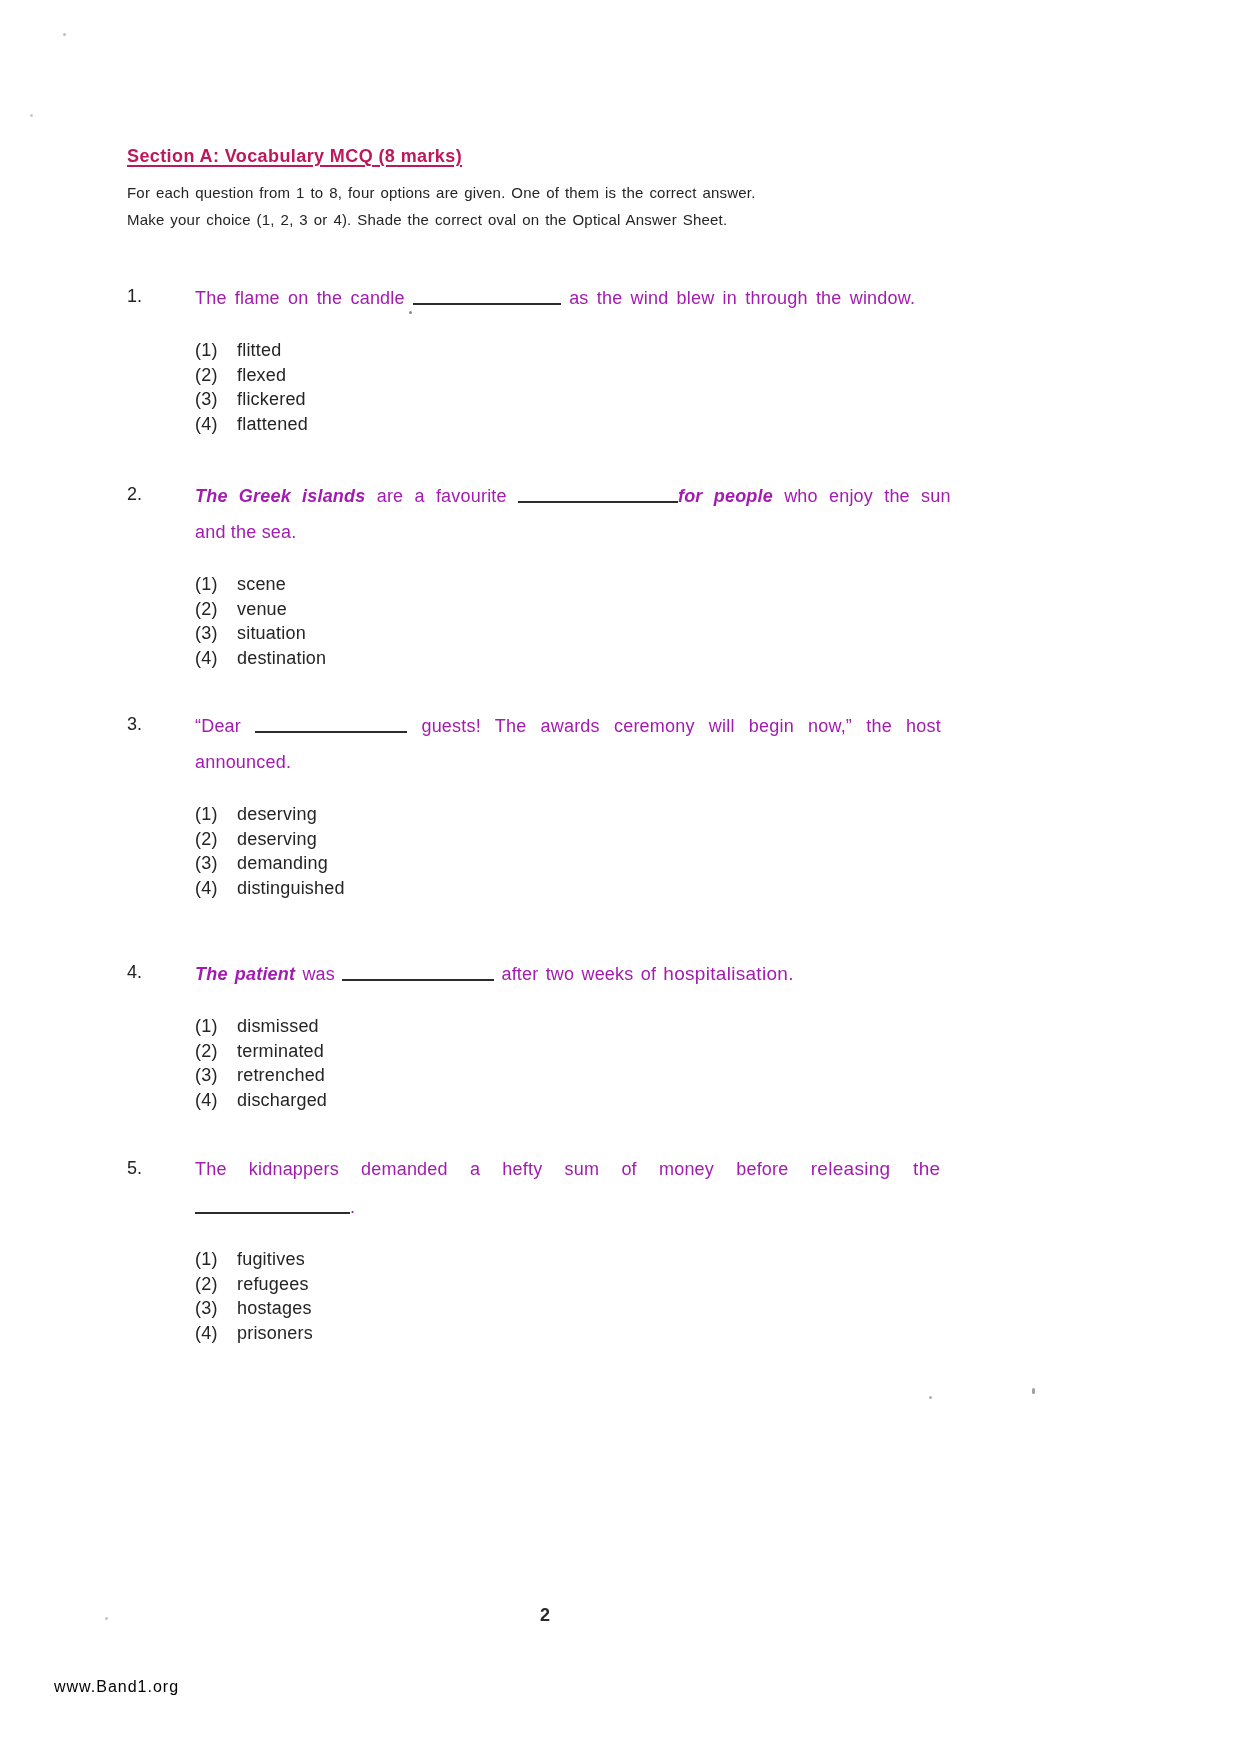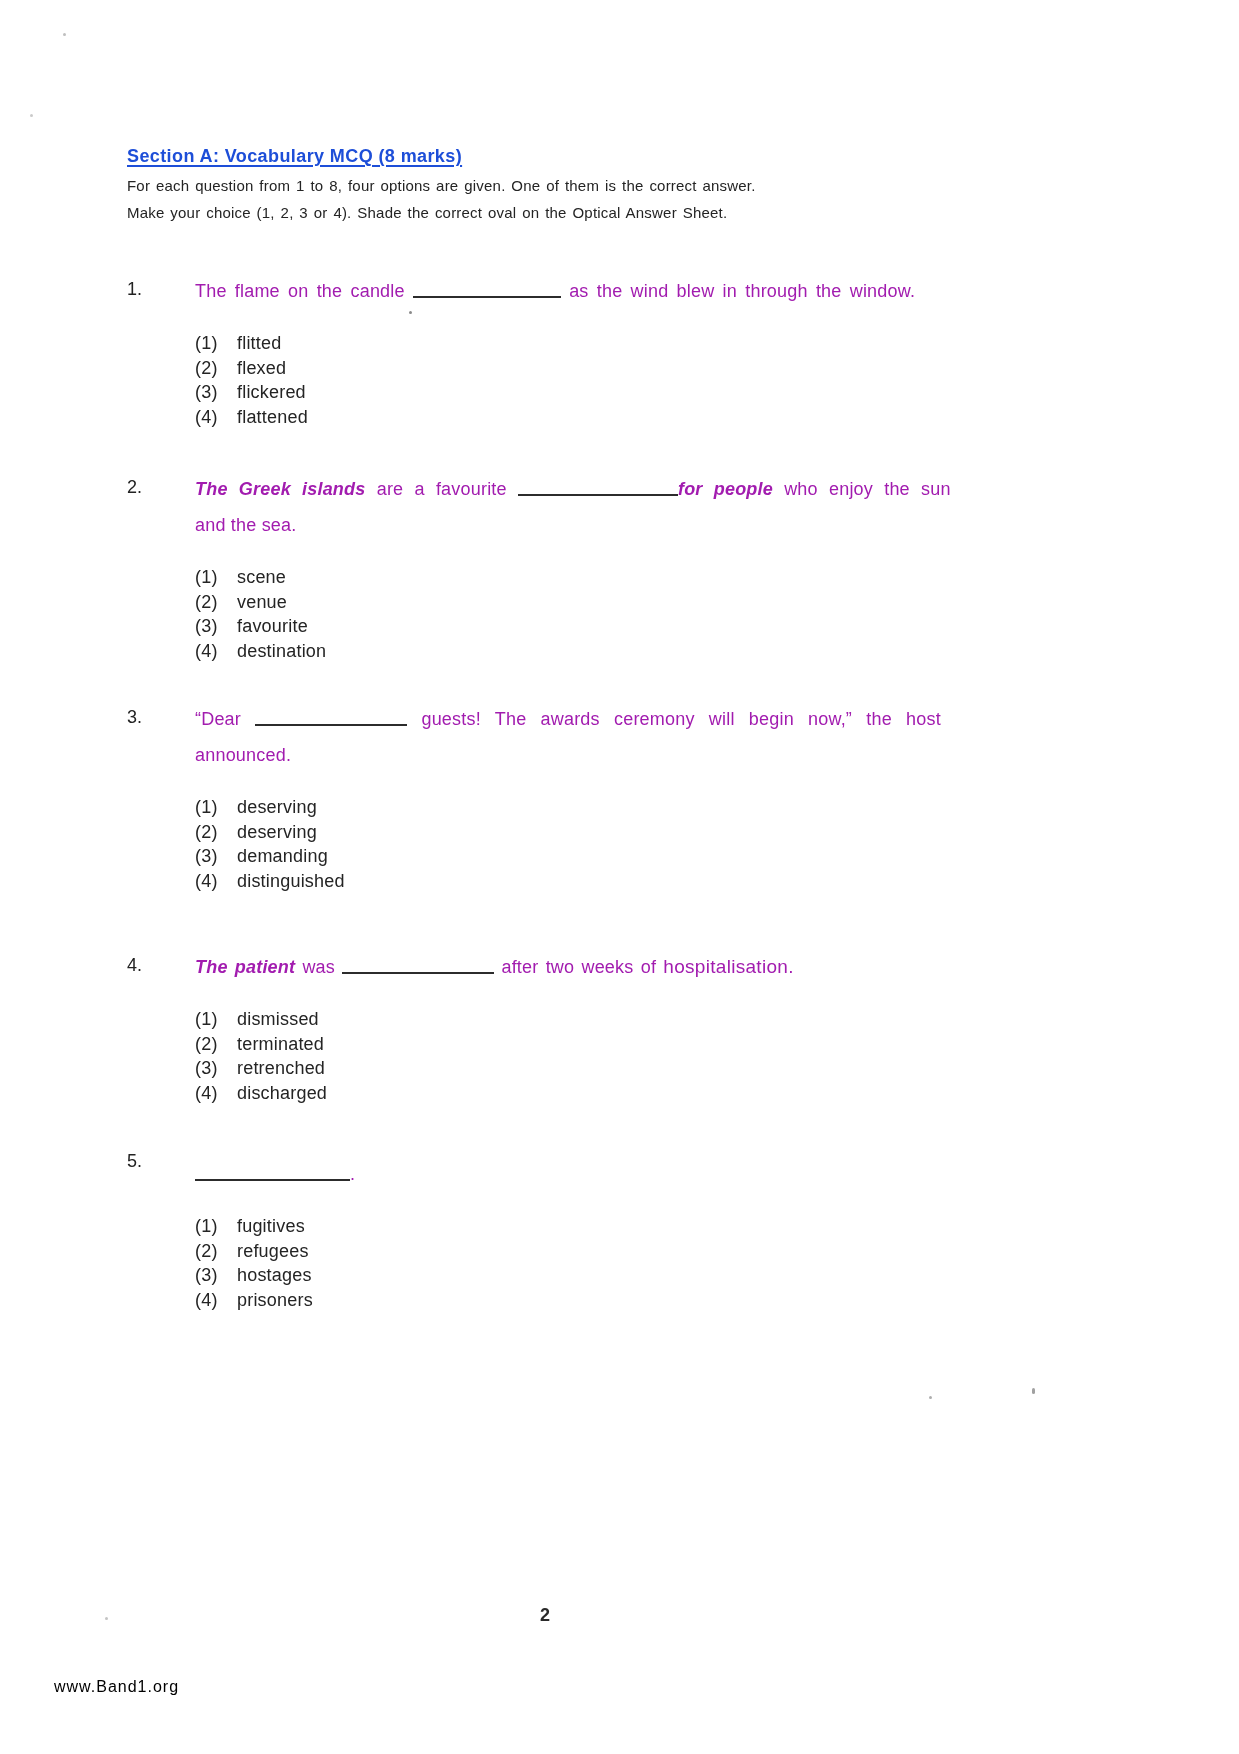--- a/index.html
+++ b/index.html
@@ -24,26 +24,26 @@
   .content {
     position: absolute;
     left: 127px;
     top: 146px;
     width: 840px;
   }
   .section-title {
     font-size: 18px;
     font-weight: 700;
     letter-spacing: 0.4px;
-    margin: 0 0 4px 0;
+    margin: 0 0 11px 0;
     display: inline-block;
     text-decoration: underline;
     text-decoration-thickness: 2px;
     text-underline-offset: 3px;
-    color: #1d4ed8;
+    color: #be185d;
   }
   .instructions {
     margin: 2px 0 0 0;
     font-size: 15px;
     line-height: 25px;
     letter-spacing: 0.2px;
     word-spacing: 1.5px;
     color: #242424;
   }
   .question {
@@ -178,21 +178,21 @@
               <div class="option">
                 <span class="onum">(1)</span>
                 <span class="otext">scene</span>
               </div>
               <div class="option">
                 <span class="onum">(2)</span>
                 <span class="otext">venue</span>
               </div>
               <div class="option">
                 <span class="onum">(3)</span>
-                <span class="otext">favourite</span>
+                <span class="otext">situation</span>
               </div>
               <div class="option">
                 <span class="onum">(4)</span>
                 <span class="otext">destination</span>
               </div>
             </div>
           </div>
         </div>
         <div class="question q3">
           <div class="qnum">3.</div>
@@ -239,20 +239,21 @@
               <div class="option">
                 <span class="onum">(4)</span>
                 <span class="otext">discharged</span>
               </div>
             </div>
           </div>
         </div>
         <div class="question q5">
           <div class="qnum">5.</div>
           <div class="qbody">
+            <div class="qline" style="word-spacing: 17px;"><span class="seg-n">The kidnappers demanded a hefty sum of money before </span><span class="seg-alt">releasing the</span></div>
             <div class="qline blank-line"><span class="blank" style="width: 155px;"></span><span class="seg-n">.</span></div>
             <div class="options">
               <div class="option">
                 <span class="onum">(1)</span>
                 <span class="otext">fugitives</span>
               </div>
               <div class="option">
                 <span class="onum">(2)</span>
                 <span class="otext">refugees</span>
               </div>

